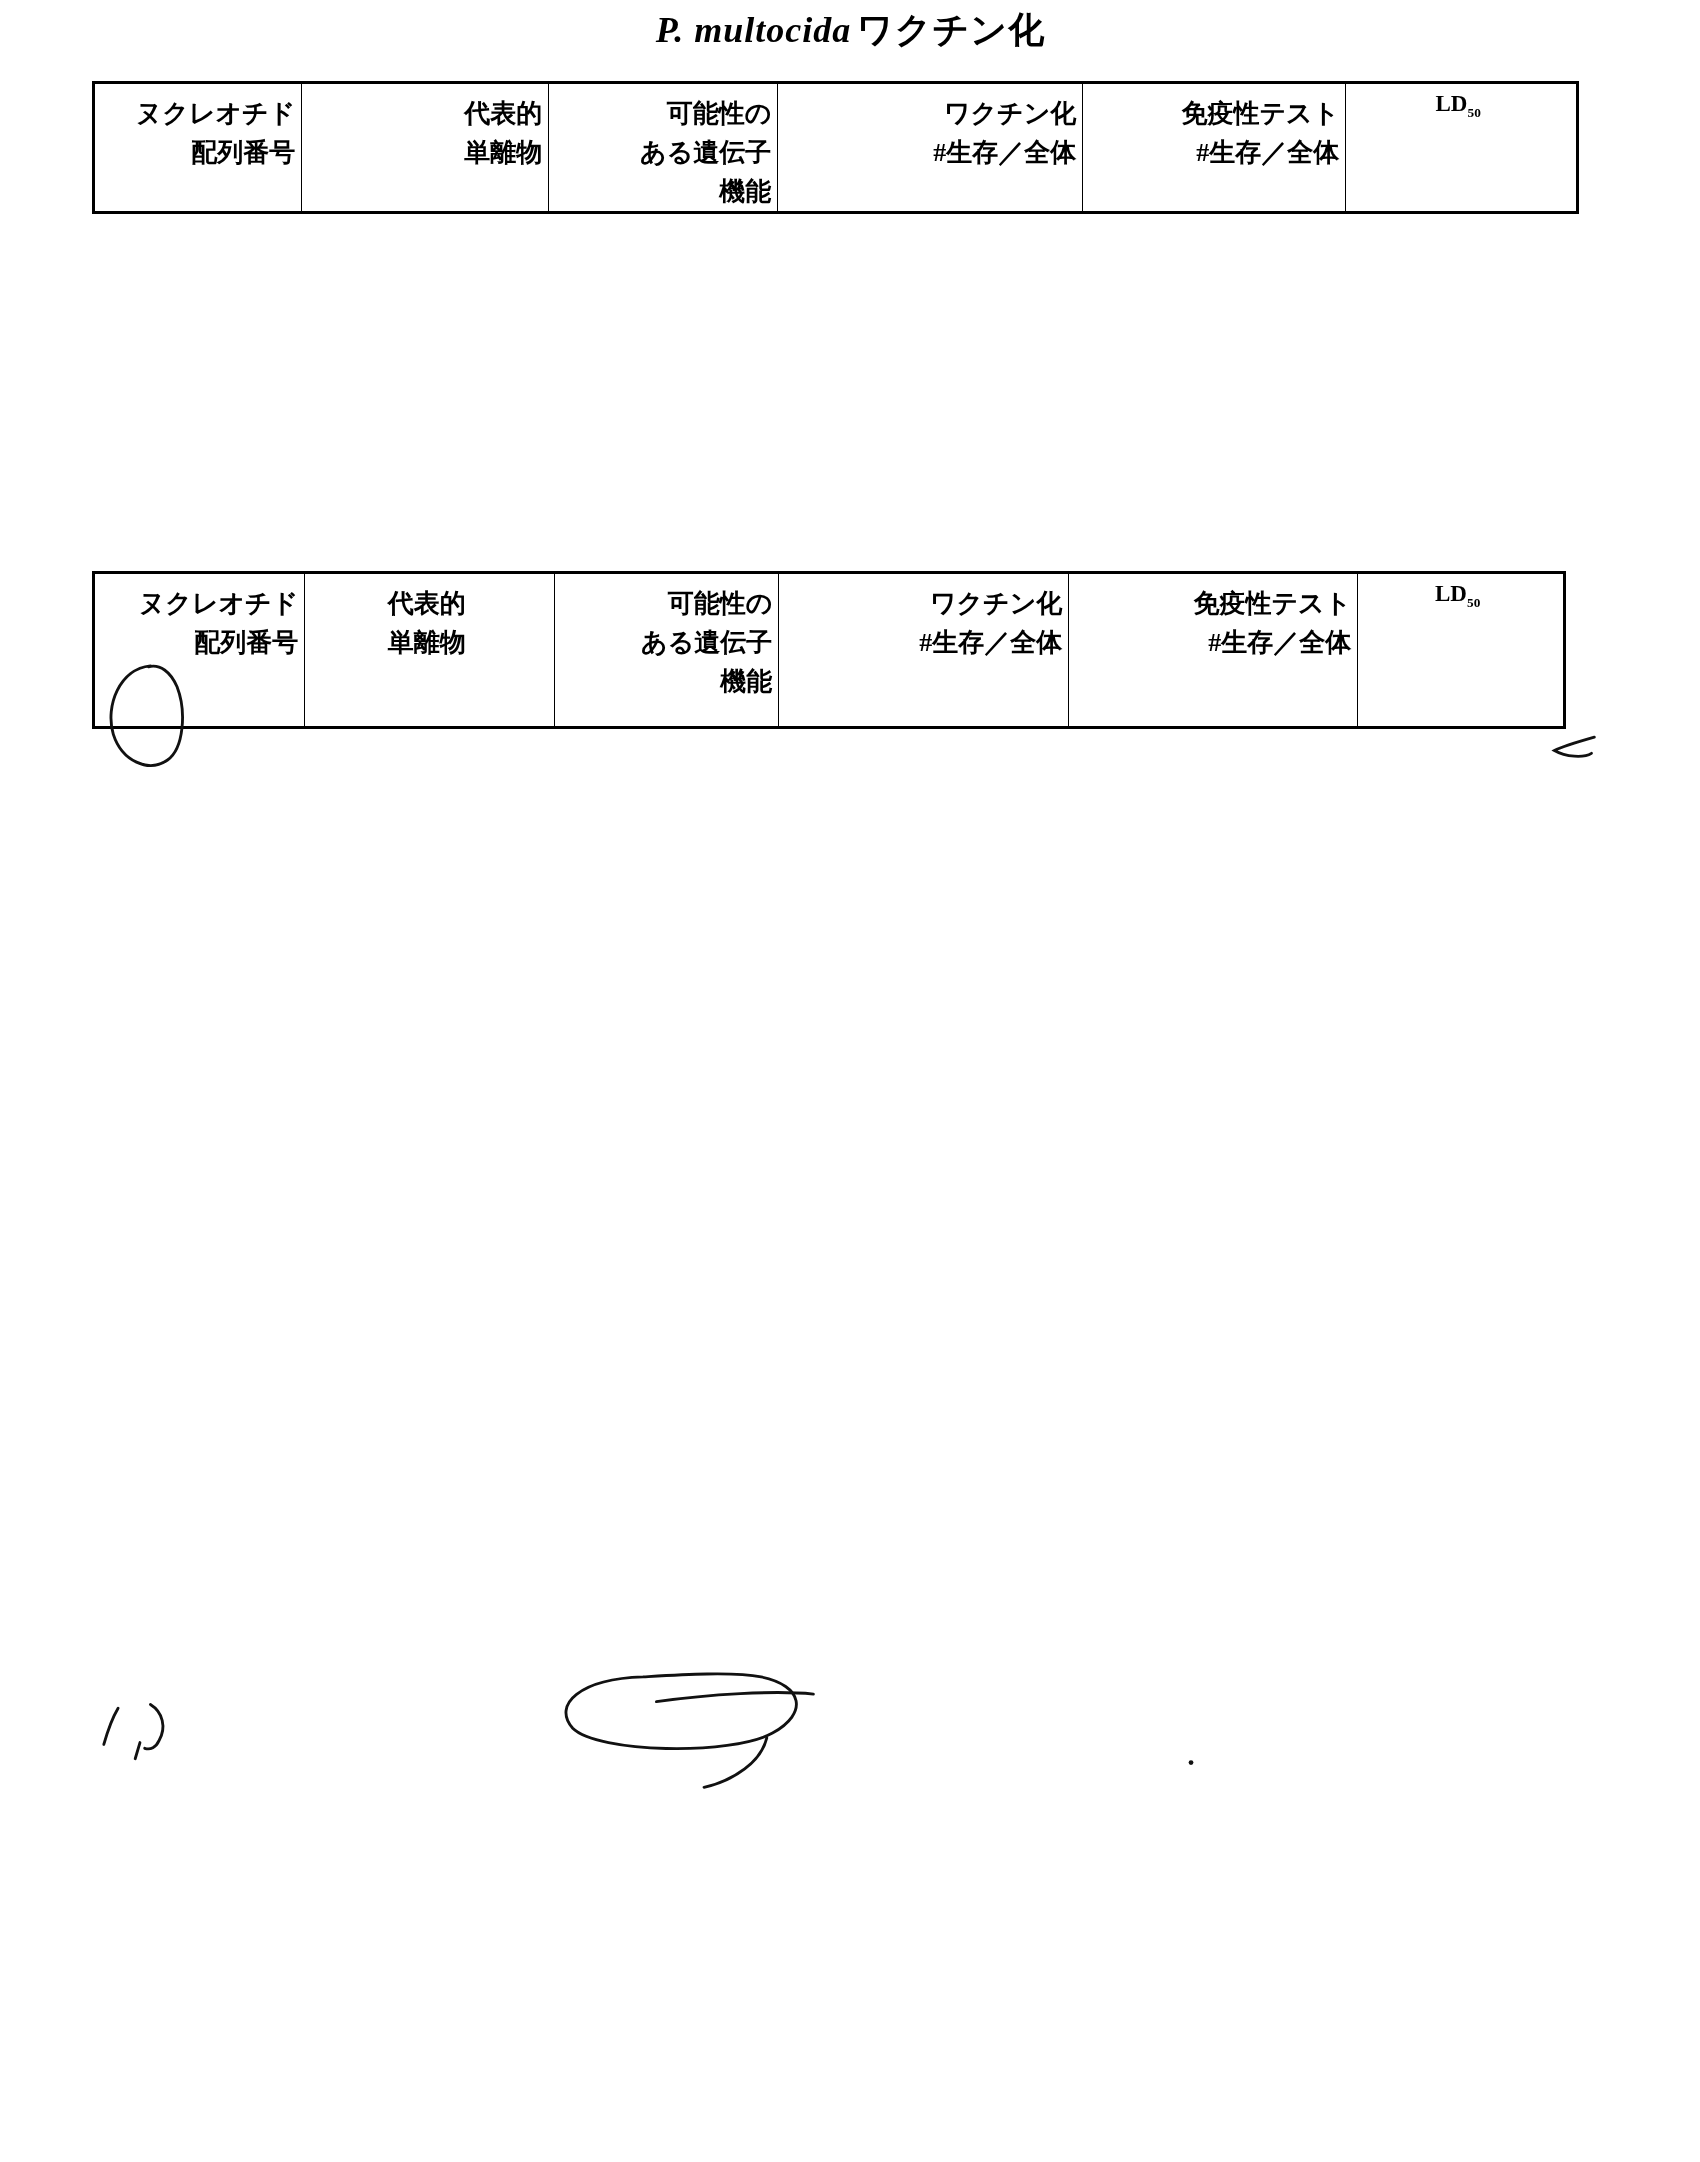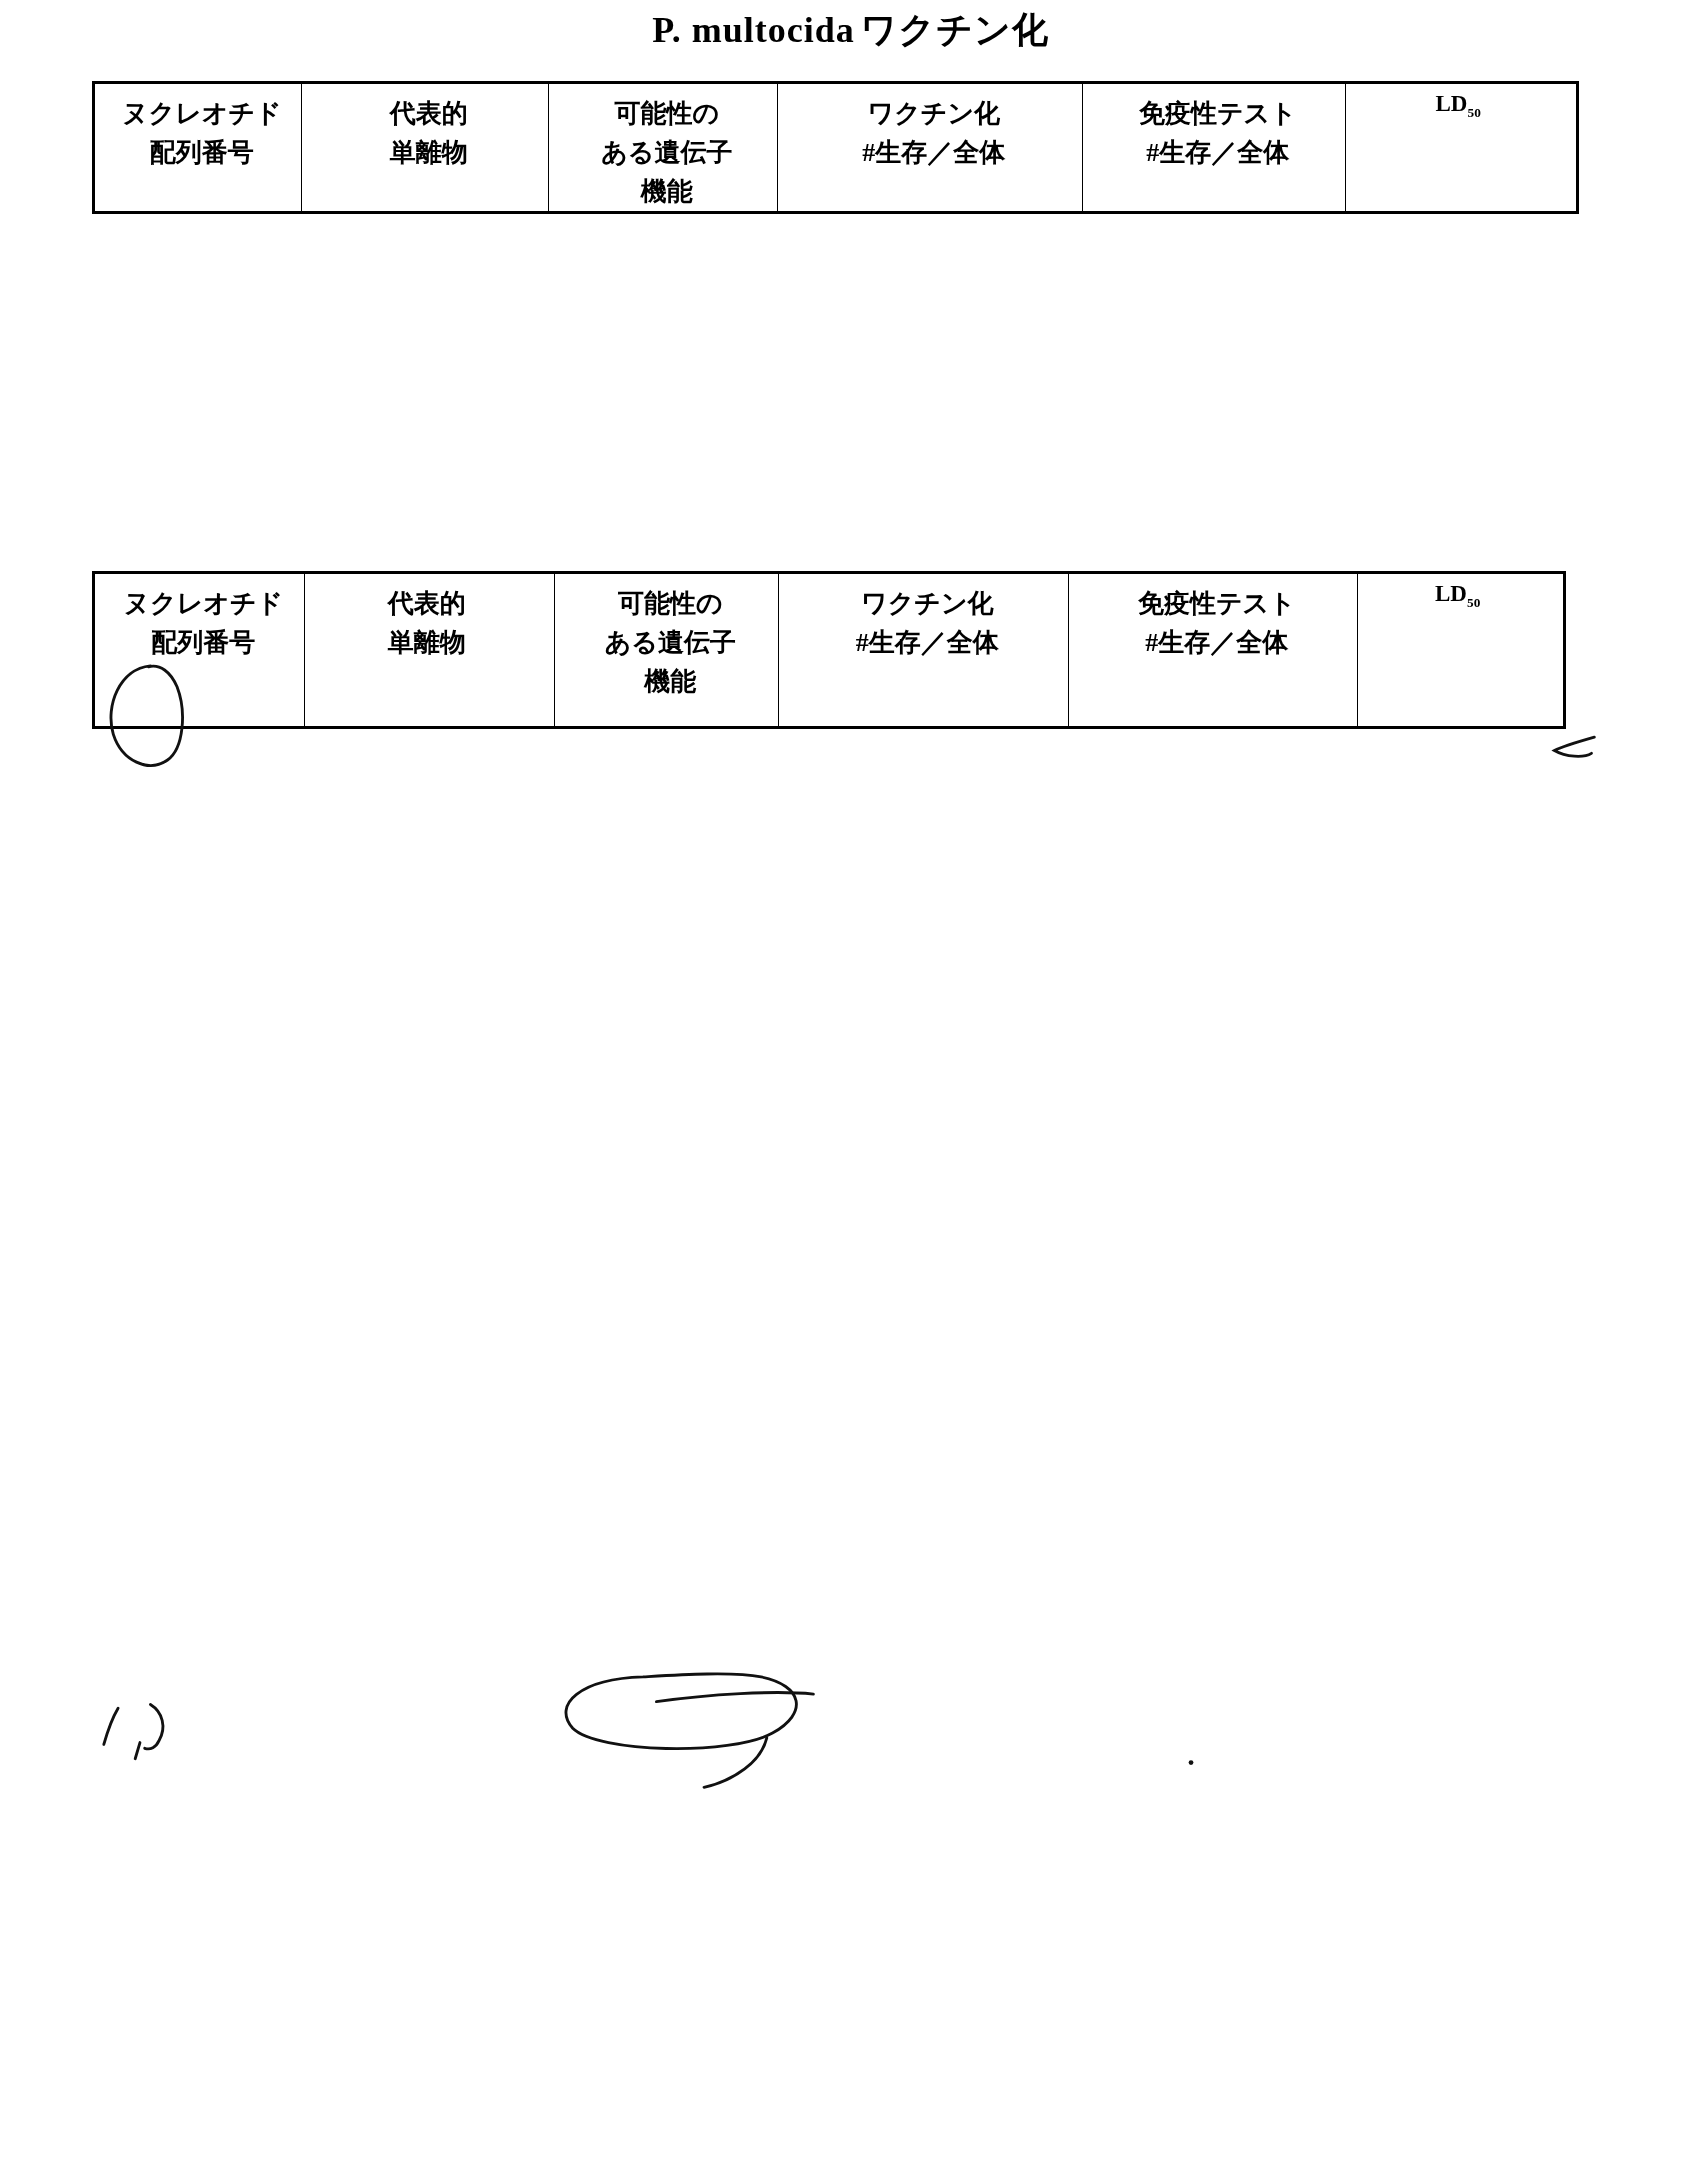--- a/index.html
+++ b/index.html
@@ -1,27 +1,27 @@
 <!DOCTYPE html>
 <html style="font-size:15px"><head>
 <meta charset="utf-8">
 <style>
   html,body{margin:0;padding:0;background:#e8e8e8;}
   .page{position:relative;width:1701px;height:2163px;background:#ffffff;overflow:hidden;
         font-family:"Liberation Serif","DejaVu Serif",serif;color:#000;}
   .title{position:absolute;top:5.7px;left:0;width:1701px;text-align:center;
          font-size:36px;font-weight:bold;letter-spacing:1px;white-space:nowrap;}
-  .title .ti{}
+  .title .ti{font-style:italic;}
   .title .tj{margin-left:5.7px;}
 
   table.t{position:absolute;border-collapse:collapse;table-layout:fixed;background:#fff;}
   .t{border:3.8px solid #000;}
   .t th,.t td{border:1.9px solid #000;border-top-width:2.9px;border-bottom-width:2.9px;
               padding:0 5.7px;overflow:hidden;}
-  .t thead th{border-bottom:3.8px solid #000;vertical-align:top;text-align:center;
+  .t thead th{border-bottom:3.8px solid #000;vertical-align:top;text-align:right;
               font-size:26px;font-weight:bold;line-height:1.5;padding-top:9.5px;padding-left:13.3px;}
   .t thead th.hld{text-align:center;font-size:23px;padding-top:3px;padding-left:0;}
   .t thead th.hld sub{font-size:13.3px;}
   .t2 thead th.hi{text-align:center;padding-left:0;}
   .overlay{position:absolute;left:0;top:0;pointer-events:none;}
 </style>
 </head>
 <body>
 
 <div class="page">

